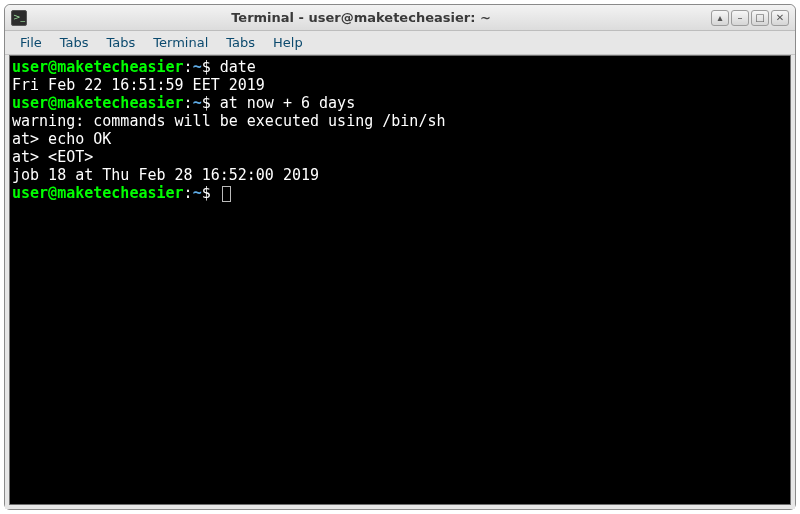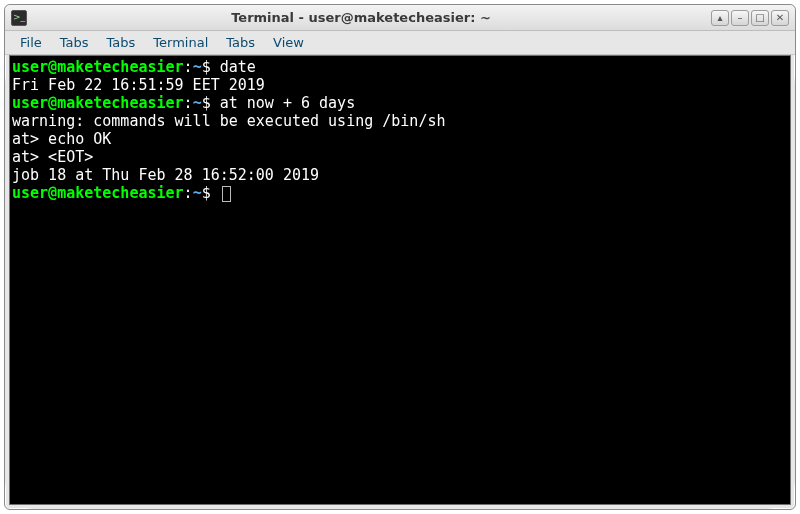--- a/index.html
+++ b/index.html
@@ -61,21 +61,21 @@
     padding:0 6px;
     background:#e7e7e7;
     border-bottom:1px solid #c7c7c7;
   }
   .menubar .menu-item {
     padding:3px 9px;
     color:#0c4a6e;
     cursor:pointer;
     border-radius:3px;
   }
-  .term-wrap { flex:1; background:#e7e7e7; padding:0 4px 4px 4px;border-radius:29px; }
+  .term-wrap { flex:1; background:#e7e7e7; padding:0 4px 4px 4px; }
   .terminal {
     width:100%; height:100%;
     background:#000;
     color:#fff;
     font-family:"DejaVu Sans Mono","Liberation Mono","Courier New",monospace;
     font-size:15px;
     line-height:18px;
     padding:2px 2px;
     white-space:pre;
     overflow:hidden;
@@ -107,21 +107,21 @@
       <div class="win-btn">□</div>
       <div class="win-btn">✕</div>
     </div>
   </div>
   <div class="menubar">
     <div class="menu-item">File</div>
     <div class="menu-item">Tabs</div>
     <div class="menu-item">Tabs</div>
     <div class="menu-item">Terminal</div>
     <div class="menu-item">Tabs</div>
-    <div class="menu-item">View</div>
+    <div class="menu-item">Help</div>
   </div>
   <div class="term-wrap">
     <div class="terminal"><span class="g">user@maketecheasier</span><span class="w">:</span><span class="b">~</span><span class="w">$</span> <span class="w">date</span>
 <span class="w">Fri Feb 22 16:51:59 EET 2019</span>
 <span class="g">user@maketecheasier</span><span class="w">:</span><span class="b">~</span><span class="w">$</span> <span class="w">at now + 6 days</span>
 <span class="w">warning: commands will be executed using /bin/sh</span>
 <span class="w">at&gt; echo OK</span>
 <span class="w">at&gt; &lt;EOT&gt;</span>
 <span class="w">job 18 at Thu Feb 28 16:52:00 2019</span>
 <span class="g">user@maketecheasier</span><span class="w">:</span><span class="b">~</span><span class="w">$</span> <span class="cursor"></span></div>

